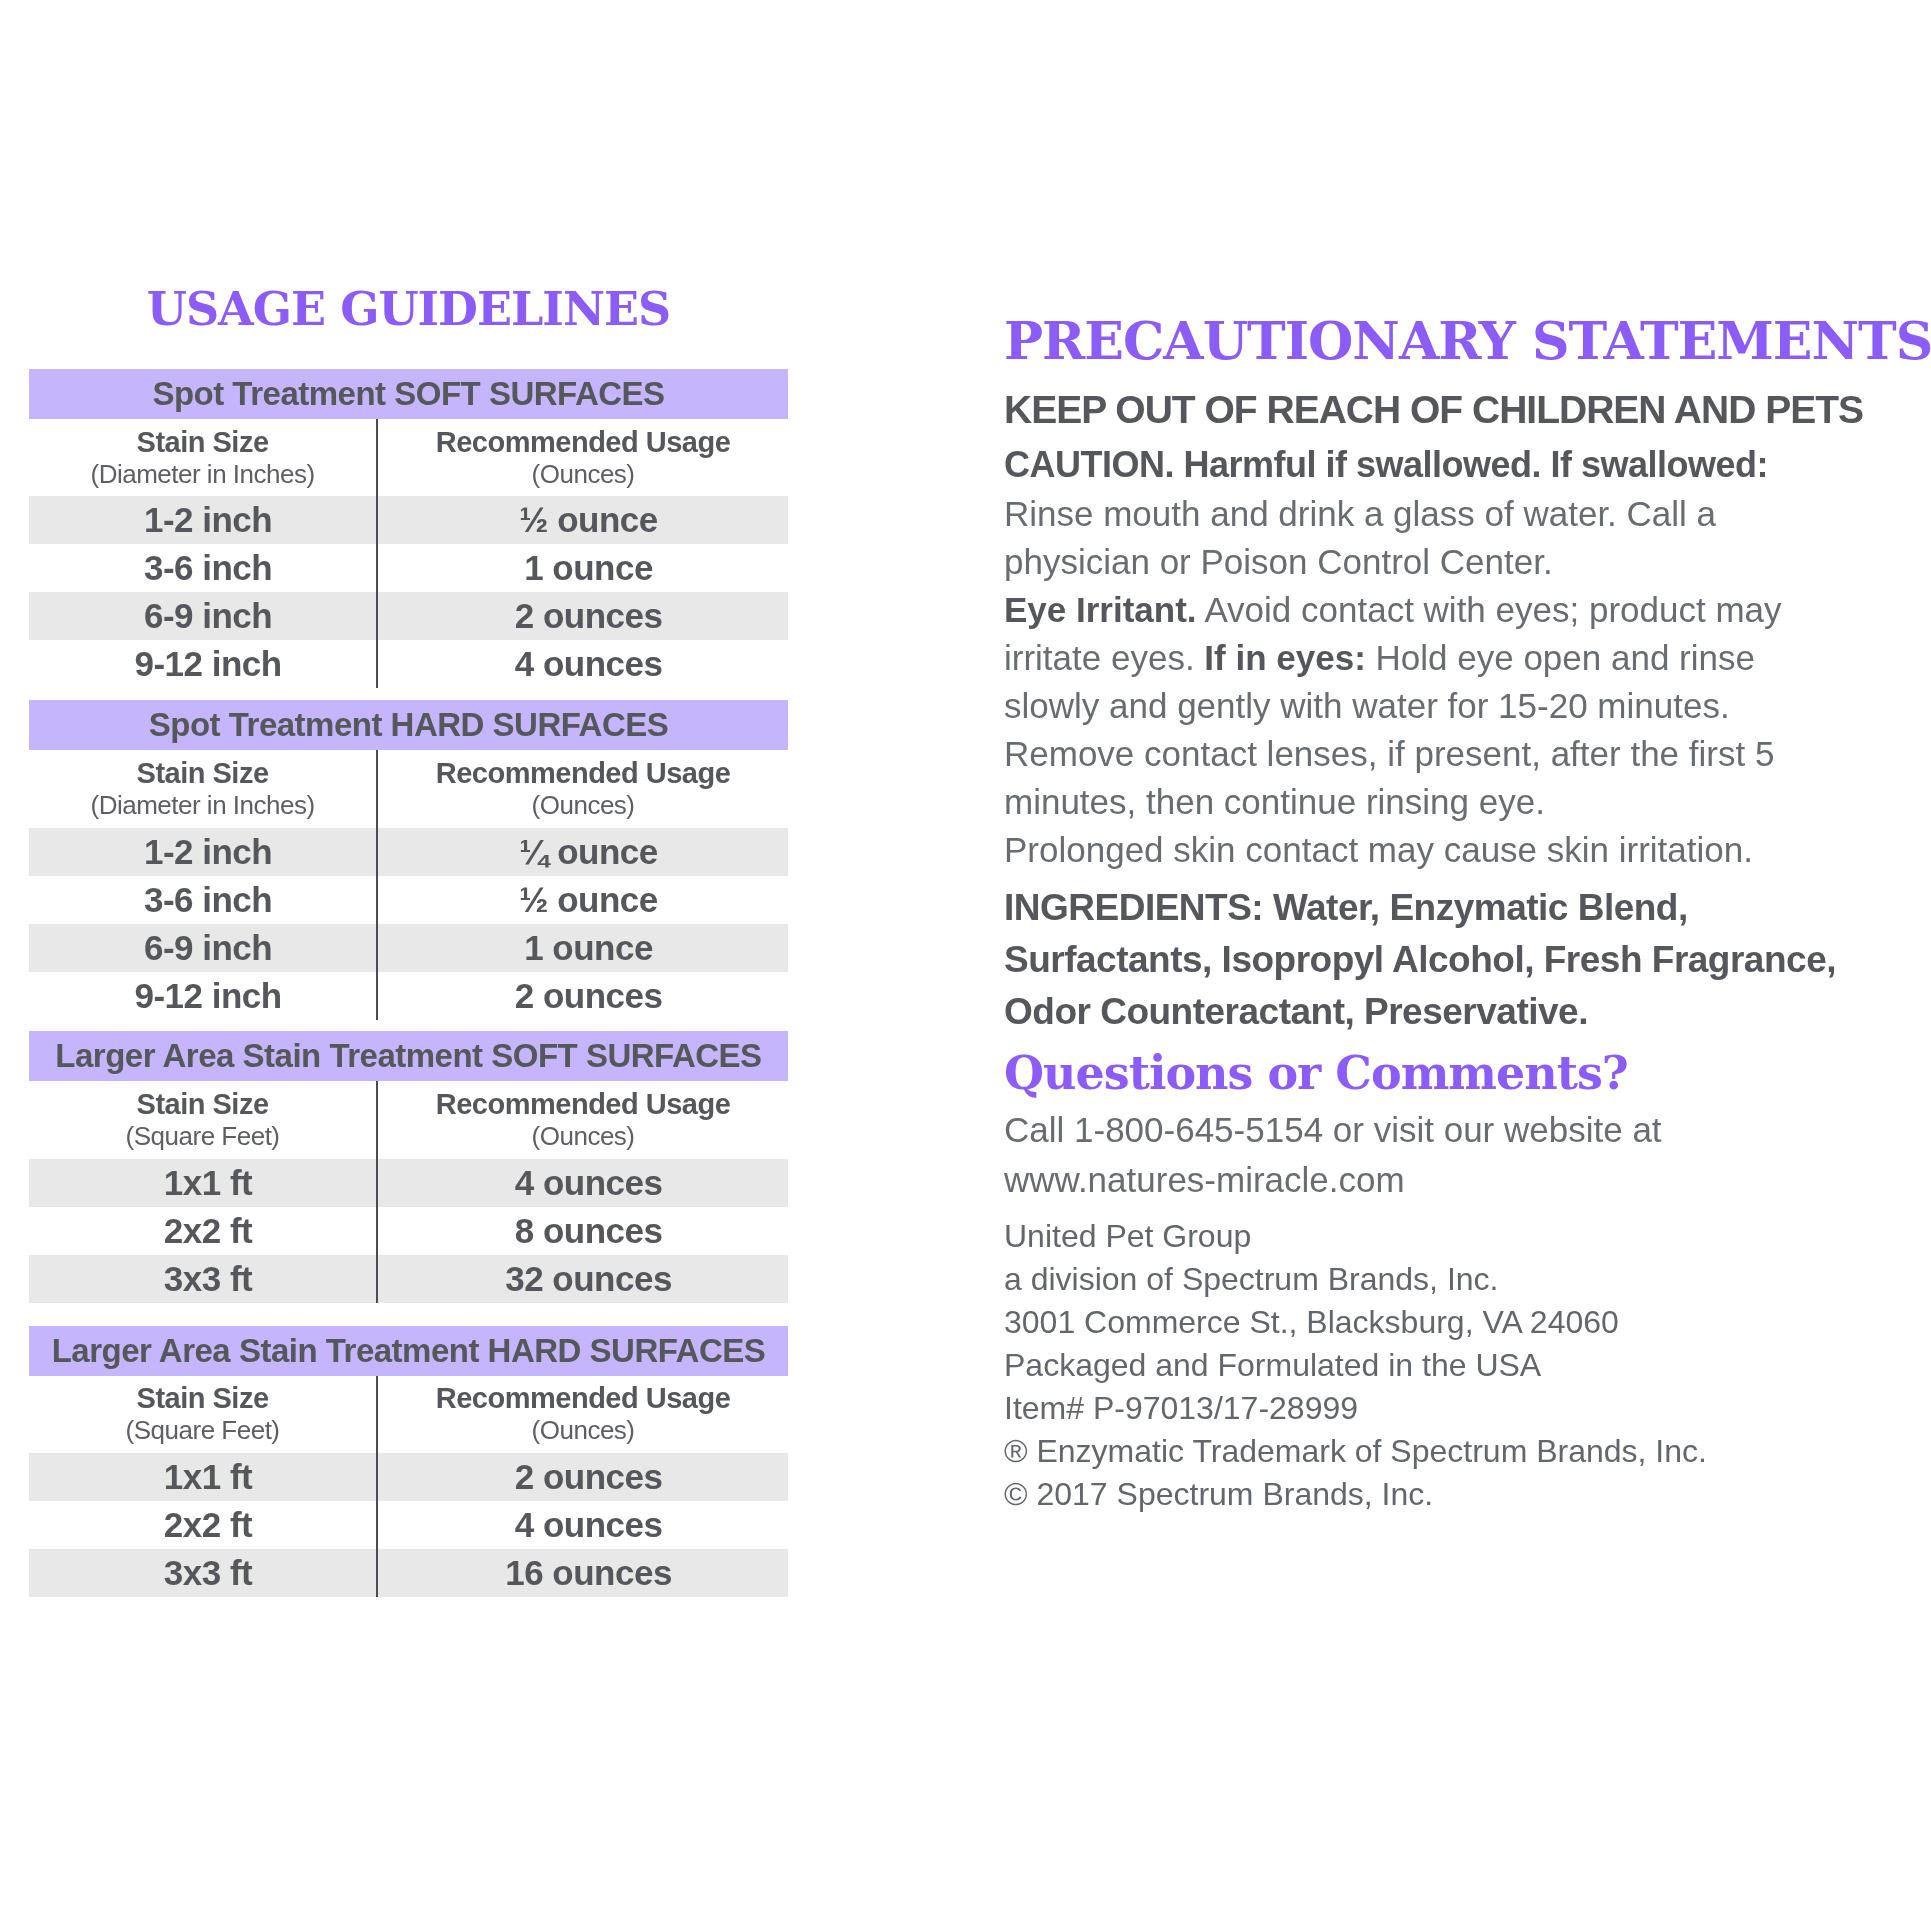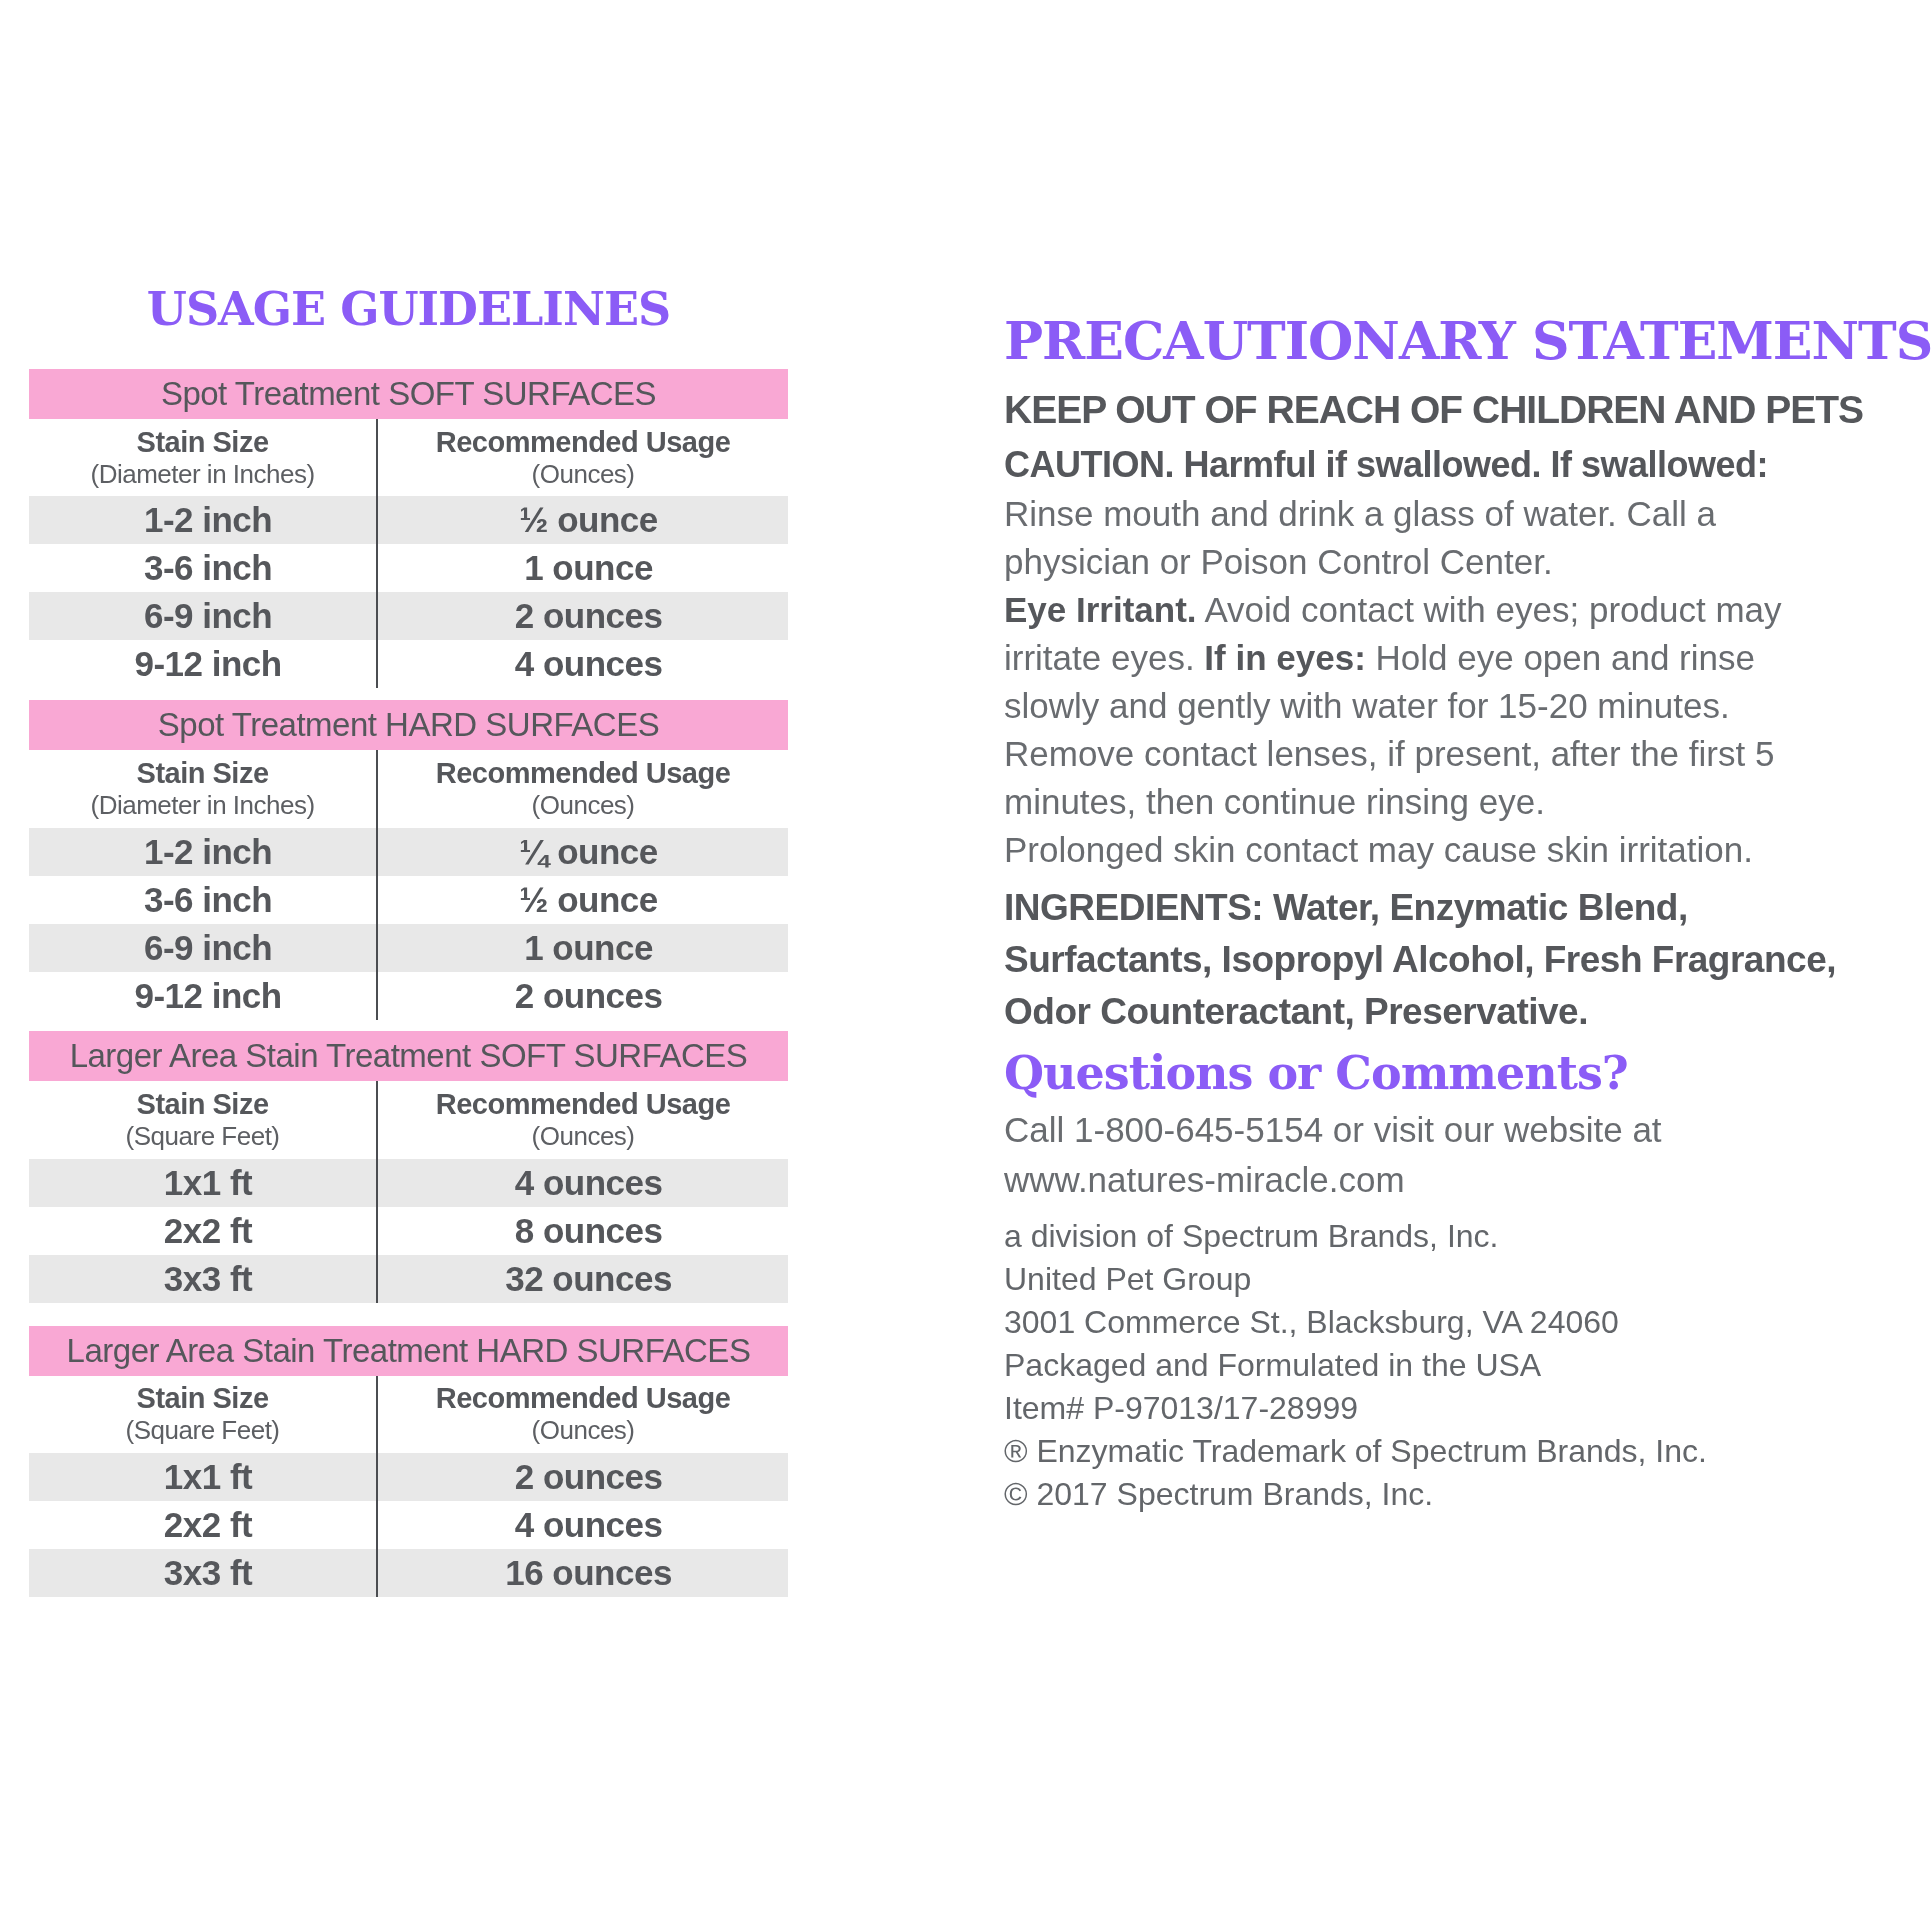--- a/index.html
+++ b/index.html
@@ -6,21 +6,21 @@
   .page{position:relative;width:1931px;height:1931px;background:#ffffff;overflow:hidden;
         font-family:"Liberation Sans",sans-serif;}
 
   
   .left{position:absolute;left:29px;top:282px;width:759px;}
   .left h1{margin:0 0 33px 0;text-align:center;font-size:46px;letter-spacing:-1px;}
   h1,h2{font-family:"DejaVu Serif",serif;font-weight:bold;color:#8b5cf6;}
 
   .table{margin-bottom:11.6px;color:#55575b;}
   .table.gap-lg{margin-top:23px;}
-  .t-band{background:#f9a8d4;text-align:center;font-weight:normal;font-size:33px;
+  .t-band{background:#c4b5fd;text-align:center;font-weight:bold;font-size:33px;
           line-height:50px;letter-spacing:-0.5px;color:#55575b;}
   .t-row{display:flex;}
   .t-row .c{box-sizing:border-box;text-align:center;}
   .t-row .c1{width:46%;border-right:2.9px solid #4b4d51;}
   .t-row .c2{width:54%;}
   .t-head .c{padding:5.8px 0 7.7px 0;}
   .ch-t{font-weight:bold;font-size:29px;line-height:35px;letter-spacing:-0.5px;}
   .ch-s{font-weight:normal;font-size:26px;line-height:29px;color:#5d5f63;letter-spacing:-0.5px;}
   .d{font-weight:bold;font-size:35px;line-height:48px;letter-spacing:-0.5px;padding-left:11px;}
   .shade{background:#e8e8e8;}
@@ -179,22 +179,22 @@
 
     <p class="body">Prolonged skin contact may cause skin irritation.</p>
 
     <p class="ingredients">INGREDIENTS: Water, Enzymatic Blend, Surfactants, Isopropyl Alcohol, Fresh Fragrance, Odor Counteractant, Preservative.</p>
 
     <h2>Questions or Comments?</h2>
 
     <p class="contact">Call 1-800-645-5154 or visit our website at www.natures-miracle.com</p>
 
     <div class="address">
+      <div>United Pet Group</div>
       <div>a division of Spectrum Brands, Inc.</div>
-      <div>United Pet Group</div>
       <div>3001 Commerce St., Blacksburg, VA 24060</div>
       <div>Packaged and Formulated in the USA</div>
       <div>Item# P-97013/17-28999</div>
       <div>® Enzymatic Trademark of Spectrum Brands, Inc.</div>
       <div>© 2017 Spectrum Brands, Inc.</div>
     </div>
   </section>
 
 </div>
 

